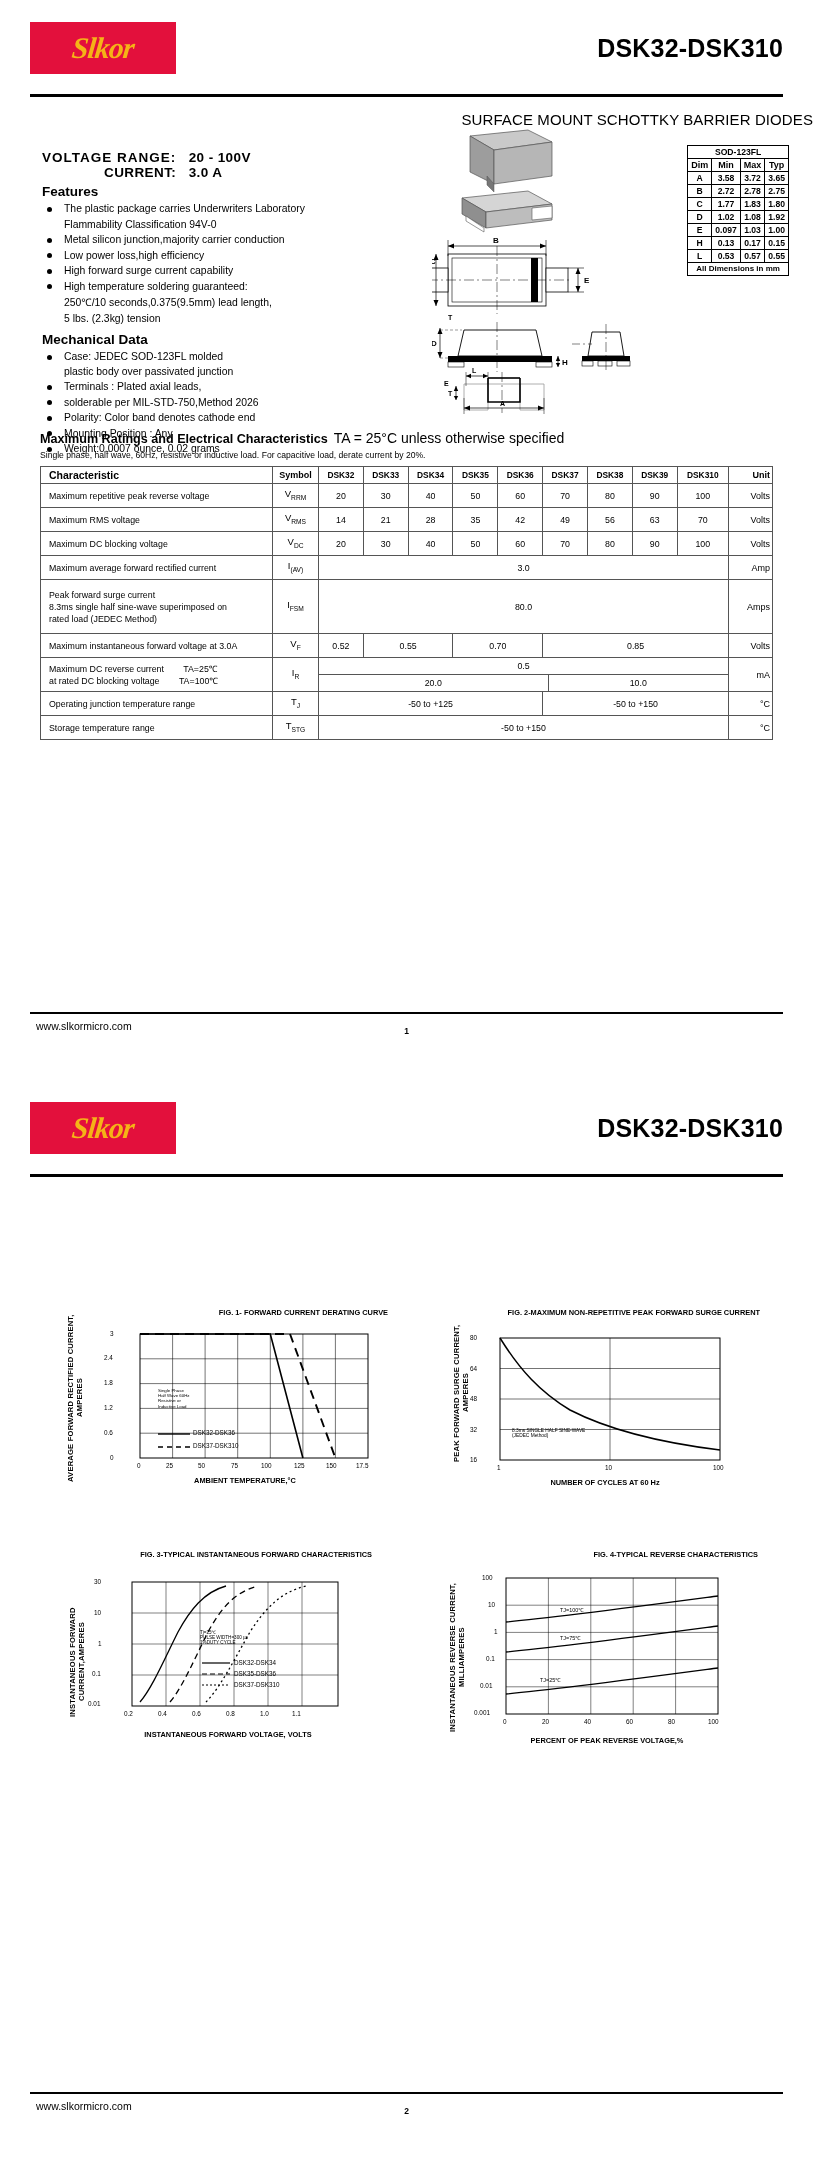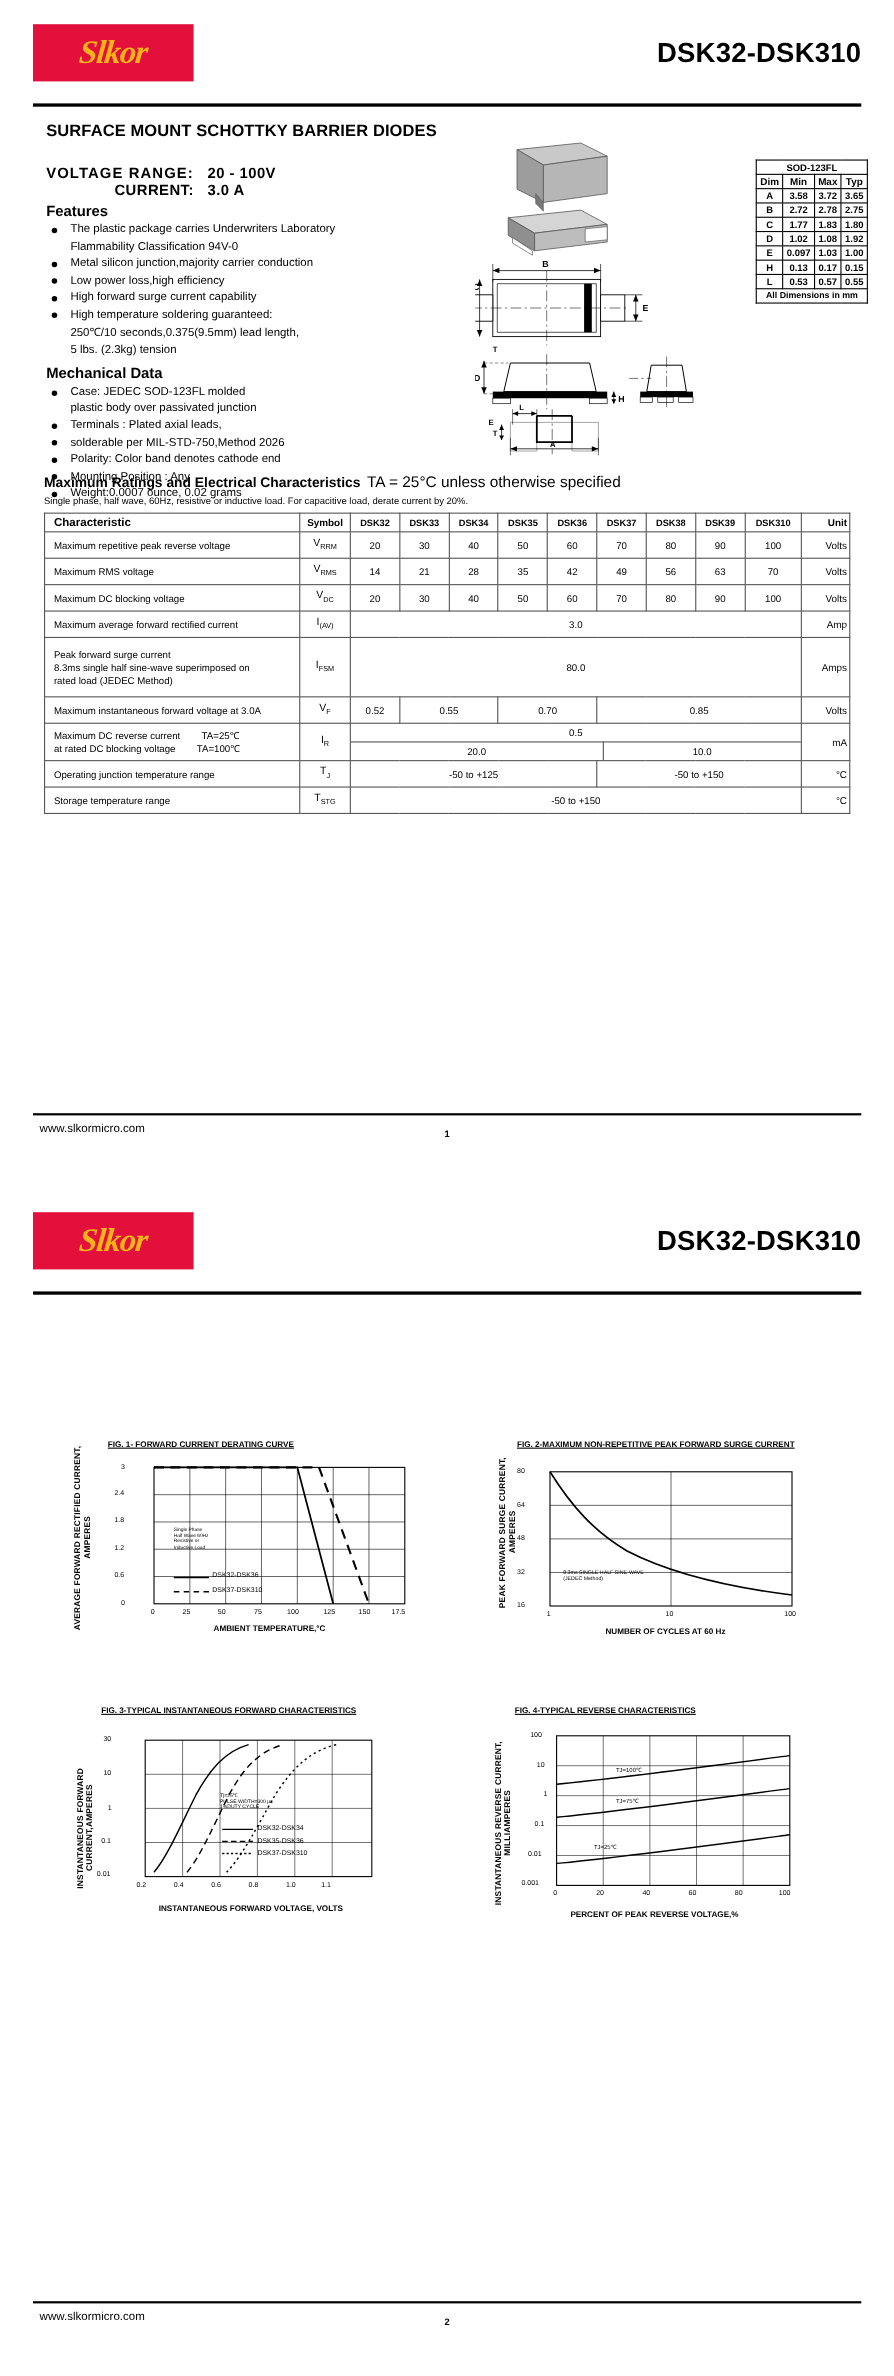--- a/index.html
+++ b/index.html
@@ -27,22 +27,23 @@
     font-family: "Liberation Serif", serif;
     transform: skewX(-6deg);
   }
   .hdr-title {
     position:absolute; right:30px; top:34px;
     font-size: 25px; font-weight: bold; letter-spacing: .2px;
   }
   .rule { height: 3px; background:#000; margin: 8px 30px 0 30px; }
 
   .subtitle {
-    margin: 14px 0 0 42px; font-size: 15px; font-weight: bold;
+    margin: 14px 0 0 42px; font-size: 15px; font-weight: normal;
     letter-spacing: .1px;
+    text-align: right;
   }
 
   
   .specs { position:absolute; left: 42px; top: 150px; width: 330px; }
   .vrange { font-size: 13.5px; font-weight: bold; letter-spacing: .4px; }
   .vrange .lbl { letter-spacing: 1px; }
   .crow { text-align: left; padding-left: 62px; font-size: 13.5px; font-weight:bold; letter-spacing:.4px; }
   h3.sec { font-size: 13.5px; font-weight: bold; margin: 4px 0 3px 0; }
   ul.bl { list-style: none; margin: 0; padding: 0; }
   ul.bl li { position: relative; padding-left: 22px; font-size: 10.4px; line-height: 14.5px; margin-bottom: 1px; }
@@ -80,21 +81,21 @@
   .h38 { height: 24px; }
 
   
   .footer-rule { position:absolute; left: 30px; right: 30px; top: 1012px; height: 2px; background:#000; }
   .footer-url { position:absolute; left: 36px; top: 1020px; font-size: 10.5px; }
   .footer-pg { position:absolute; left: 0; right: 0; top: 1026px; text-align:center; font-size: 8.5px; font-weight:bold; }
 
   
   .charts { position:absolute; left:0; top: 180px; width: 813px; }
   .chart-cell { position:absolute; }
-  .fig-title { font-size: 7.4px; font-weight: bold; text-align:left; line-height: 9px; text-decoration: underline; }
+  .fig-title { font-size: 7.4px; font-weight: bold; text-align:right; line-height: 9px; }
   .vaxis-label {
     position:absolute; font-size: 7.6px; font-weight: bold;
     writing-mode: vertical-rl; transform: rotate(180deg);
     text-align:center; line-height: 9px; letter-spacing: .2px;
   }
   .haxis-label { position:absolute; font-size: 7.4px; font-weight:bold; text-align:center; line-height:9px; }
   .tick { position:absolute; font-size: 6.4px; }
   .note { position:absolute; font-size: 4.4px; line-height: 5.2px; }
   .legend { position:absolute; font-size: 6.3px; line-height: 9.5px; }
 </style>
@@ -620,21 +621,21 @@
       <div class="tick" style="left:54px; top:159px">0.001</div>
       <div class="tick" style="left:83px; top:168px">0</div>
       <div class="tick" style="left:122px; top:168px">20</div>
       <div class="tick" style="left:164px; top:168px">40</div>
       <div class="tick" style="left:206px; top:168px">60</div>
       <div class="tick" style="left:248px; top:168px">80</div>
       <div class="tick" style="left:288px; top:168px">100</div>
       <div class="note" style="left:140px; top:58px; font-size:5.4px">TJ=100℃</div>
       <div class="note" style="left:140px; top:86px; font-size:5.4px">TJ=75℃</div>
       <div class="note" style="left:120px; top:128px; font-size:5.4px">TJ=25℃</div>
-      <div class="haxis-label" style="left:50px; top:186px; width:250px">PERCENT OF PEAK REVERSE VOLTAGE,%</div>
+      <div class="haxis-label" style="left:62px; top:186px; width:250px">PERCENT OF PEAK REVERSE VOLTAGE,%</div>
     </div>
 
   </div>
 
   <div class="footer-rule"></div>
   <div class="footer-url">www.slkormicro.com</div>
   <div class="footer-pg">2</div>
 </div>
 
 </body></html>

